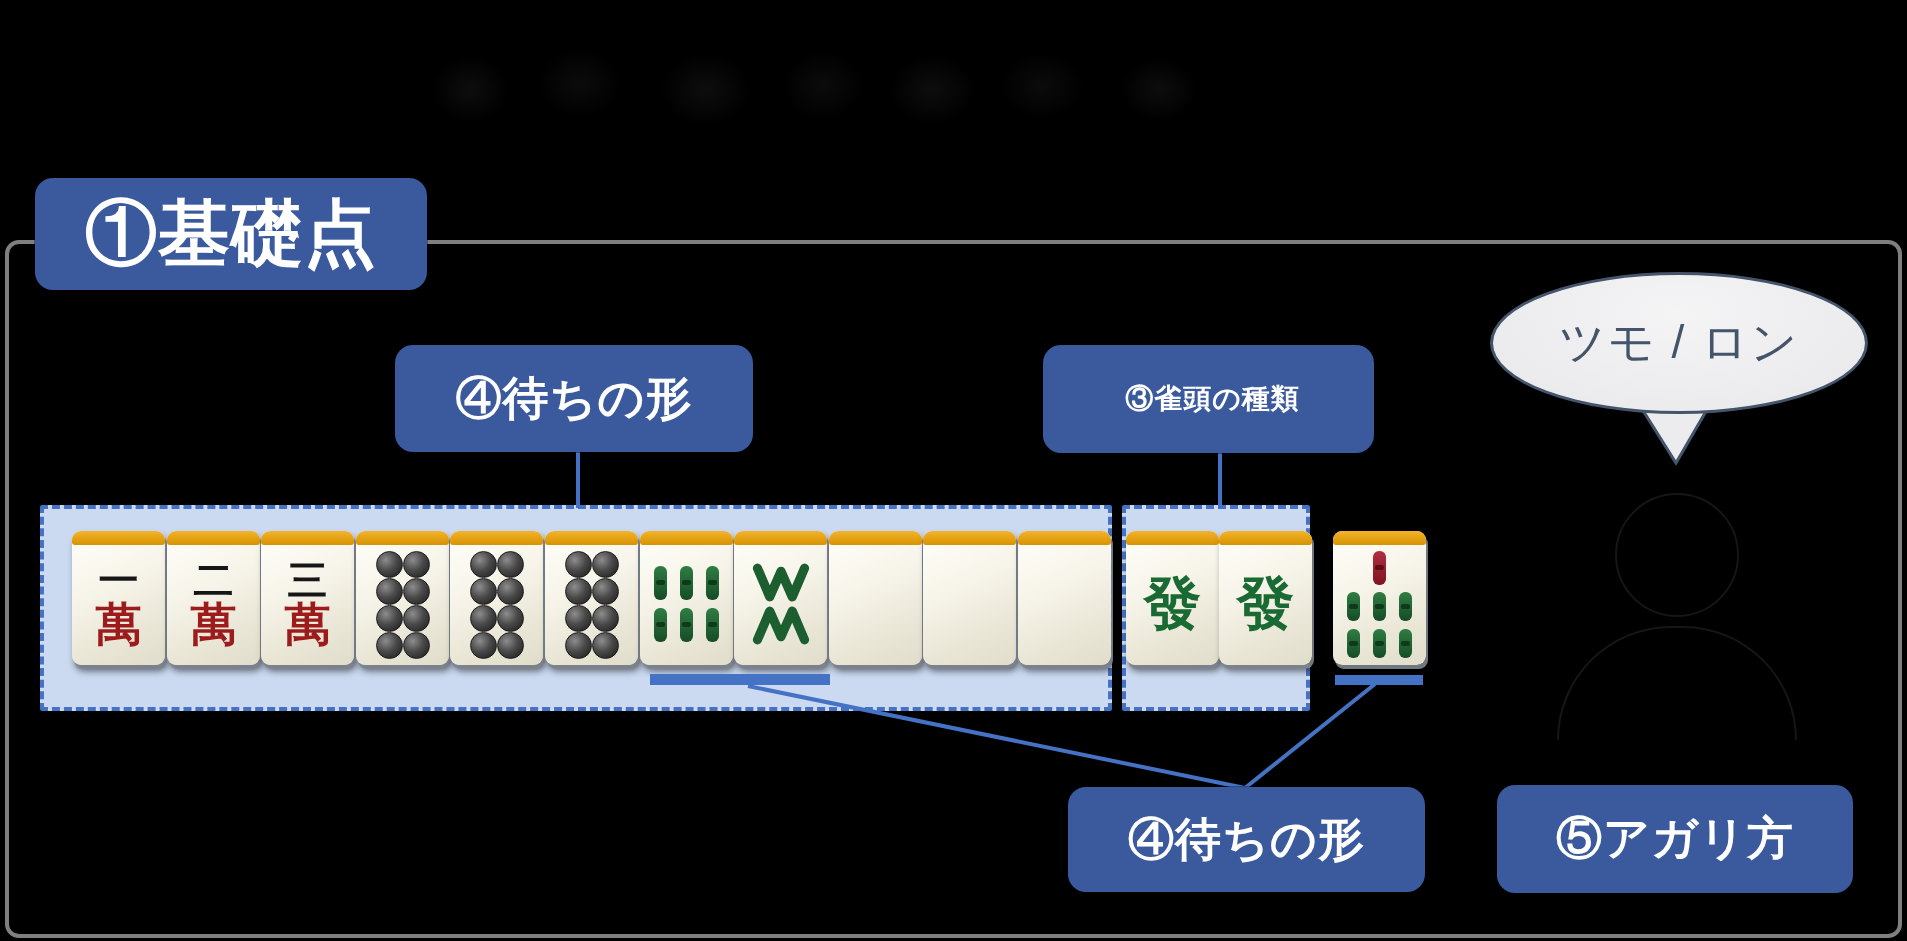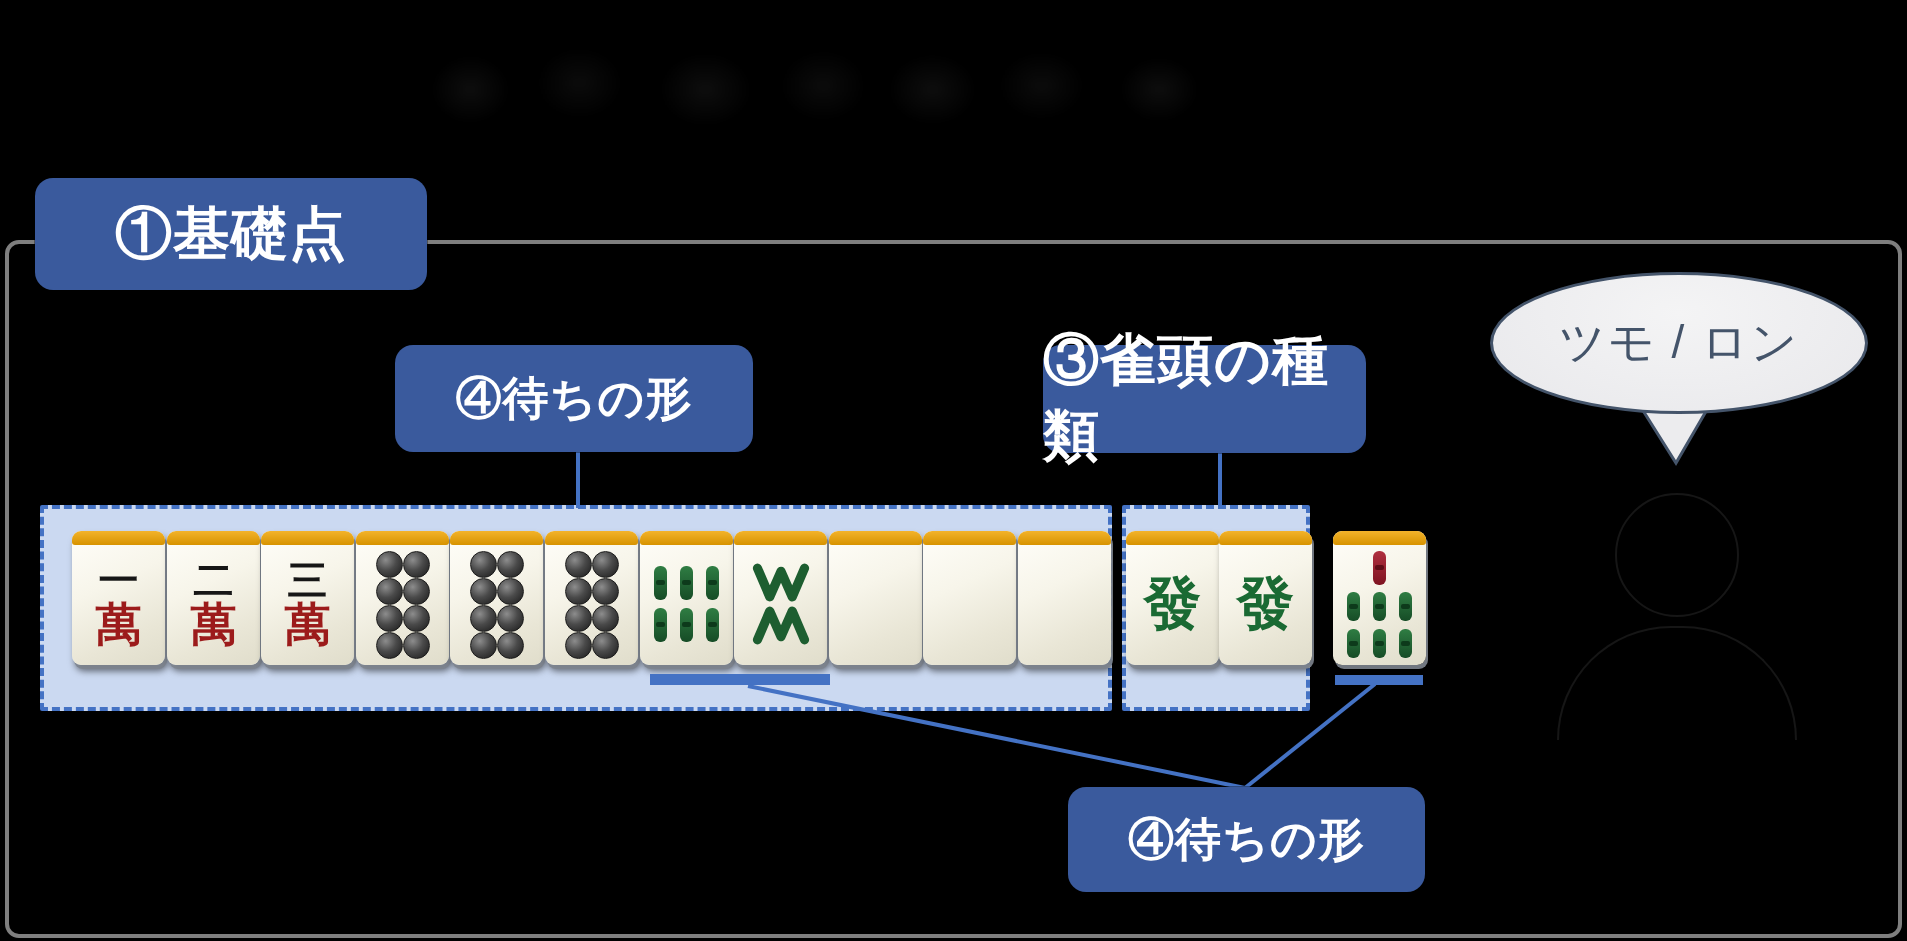--- a/index.html
+++ b/index.html
@@ -18,23 +18,23 @@
       radial-gradient(ellipse 65px 52px at 34% 55%, rgba(110,110,110,.12), transparent 70%),
       radial-gradient(ellipse 60px 50px at 48% 52%, rgba(110,110,110,.10), transparent 70%),
       radial-gradient(ellipse 62px 50px at 61% 55%, rgba(110,110,110,.12), transparent 70%),
       radial-gradient(ellipse 60px 48px at 74% 52%, rgba(110,110,110,.10), transparent 70%),
       radial-gradient(ellipse 55px 45px at 88% 55%, rgba(110,110,110,.12), transparent 70%);}
 
   
   .callout{position:absolute;background:#3a5a9d;border-radius:18px;display:flex;align-items:center;
            justify-content:center;color:#fff;font-weight:bold;letter-spacing:1px;z-index:6;
            box-shadow:0 0 0 1px rgba(0,0,0,.35);}
-  #label1{left:35px;top:178px;width:392px;height:112px;font-size:57px;}
+  #label1{left:35px;top:178px;width:392px;height:112px;font-size:72px;}
   #label2{left:395px;top:345px;width:358px;height:107px;font-size:46px;}
-  #label3{left:1043px;top:345px;width:323px;height:108px;font-size:56px;}
+  #label3{left:1043px;top:345px;width:323px;height:108px;font-size:28px;padding-left:8px;}
   #label4{left:1068px;top:787px;width:357px;height:105px;font-size:46px;}
   #label5{left:1497px;top:785px;width:356px;height:108px;font-size:46px;}
 
   .vconn{position:absolute;width:4px;background:#4472c4;z-index:2;}
   #conn2{left:576px;top:452px;height:56px;}
   #conn3{left:1218px;top:453px;height:55px;}
 
   
   .tile-box{position:absolute;top:505px;height:198px;background:#cbd9f1;
             border:4px dashed #4472c4;border-radius:2px;z-index:1;}
@@ -91,20 +91,21 @@
 <div class="stage">
 
   <div class="outer-frame"></div>
 
   <div class="ghost-title"></div>
 
   <div class="callout" id="label1">①基礎点</div>
   <div class="callout" id="label2">④待ちの形</div>
   <div class="callout" id="label3">③雀頭の種類</div>
   <div class="callout" id="label4">④待ちの形</div>
+  <div class="callout" id="label5">⑤アガリ方</div>
 
   <div class="vconn" id="conn2"></div>
   <div class="vconn" id="conn3"></div>
 
   <div class="tile-box" id="hand-box"></div>
   <div class="tile-box" id="pair-box"></div>
 
   <div id="tiles-hand">
       <div class="tile" style="left: 72px;">
         <div class="face">

